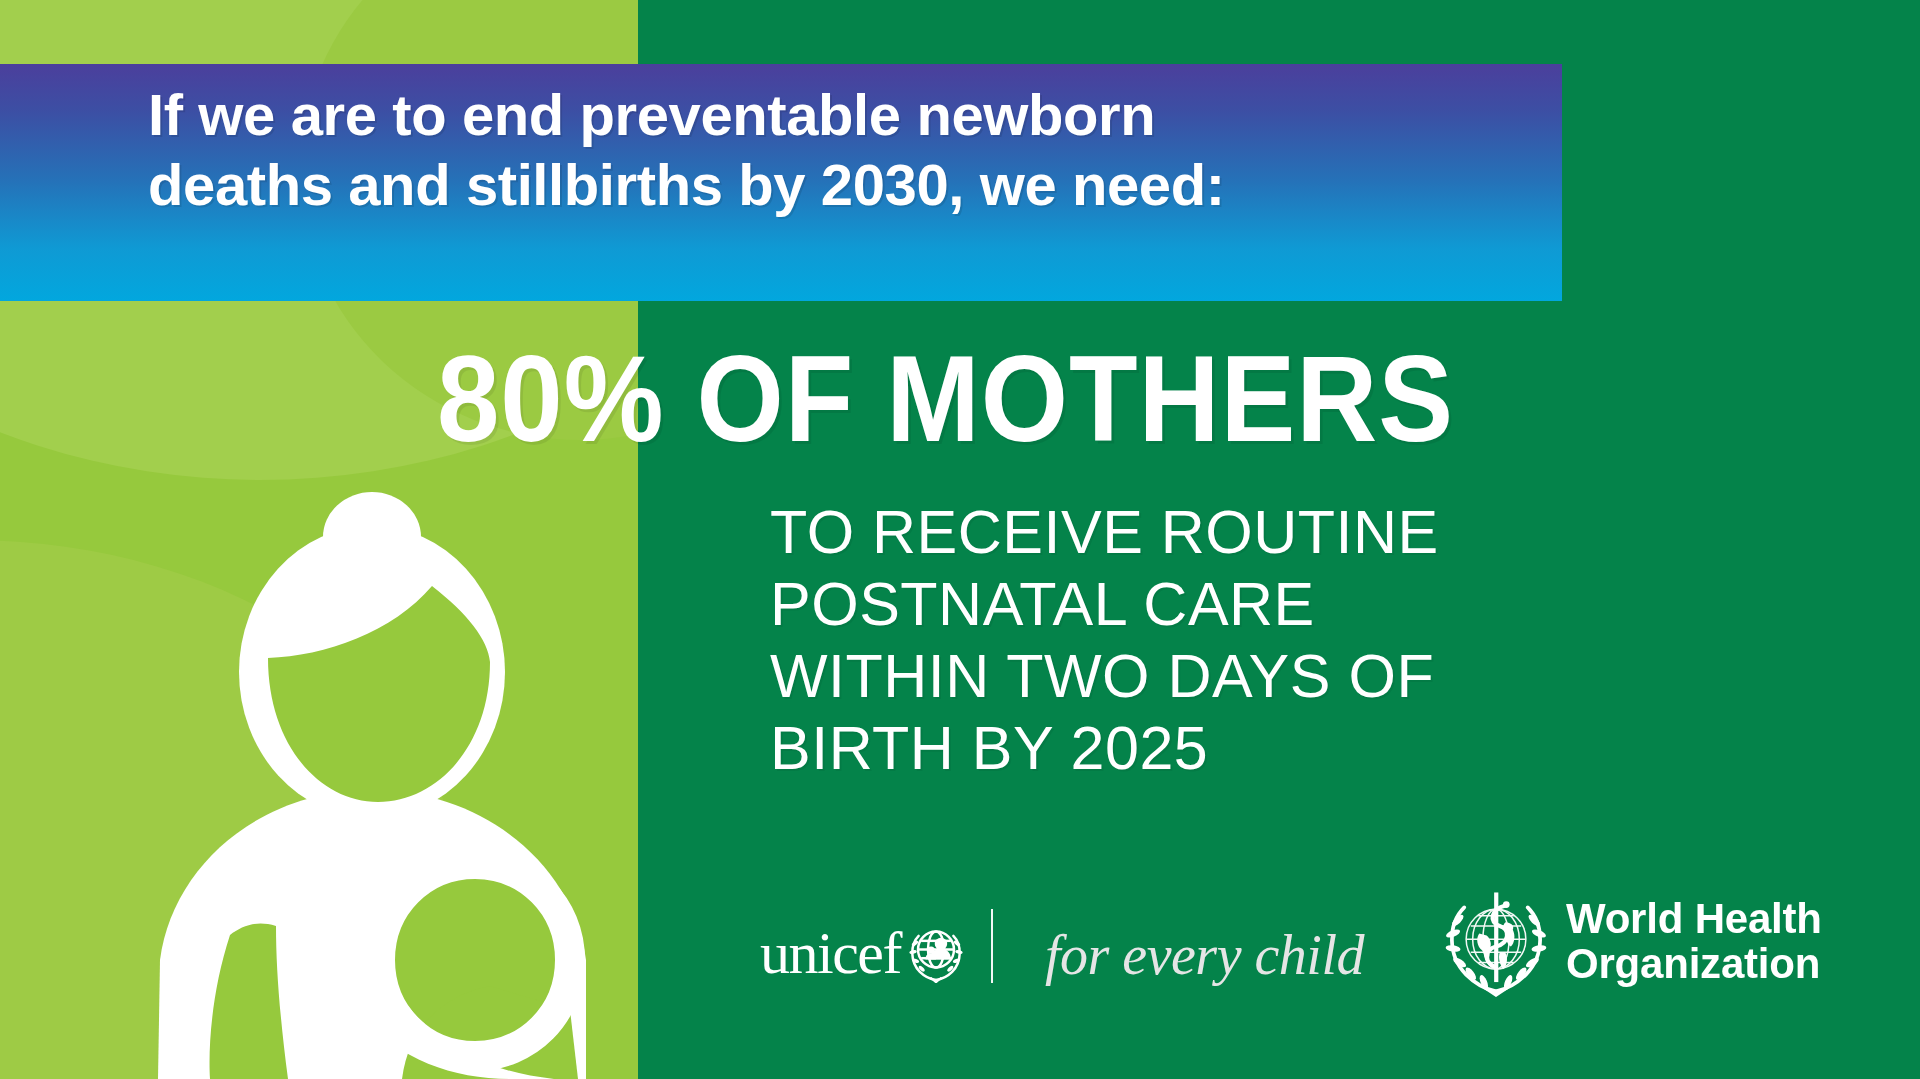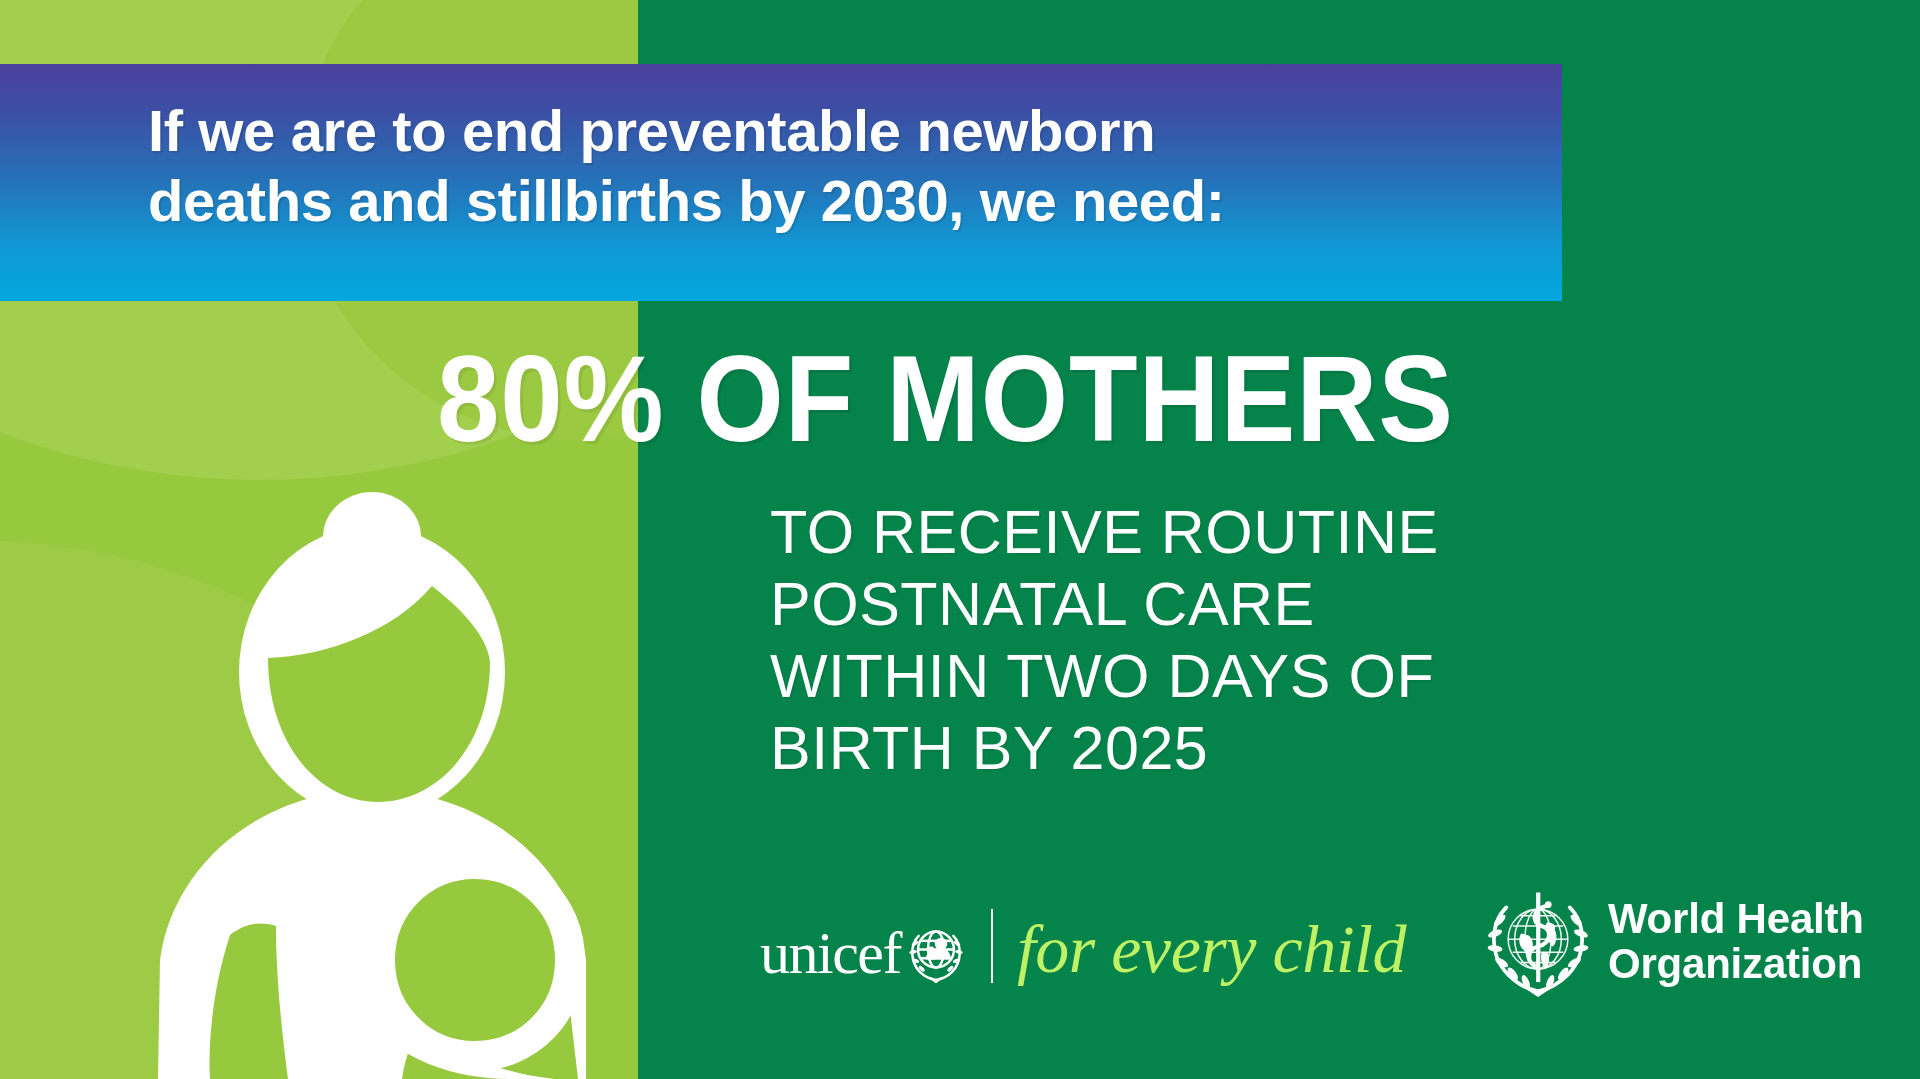--- a/index.html
+++ b/index.html
@@ -58,21 +58,21 @@
     top: 64px;
     width: 1562px;
     height: 237px;
     background: linear-gradient(180deg,
         #4b3f9c 0%,
         #3c4fa4 20%,
         #2670b7 48%,
         #0f9ad4 78%,
         #02a7de 100%);
     box-sizing: border-box;
-    padding: 32px 40px 0 148px;
+    padding: 16px 40px 0 148px;
   }
   #banner-text {
     color: #ffffff;
     font-size: 58px;
     line-height: 1.2;
     font-weight: bold;
     letter-spacing: -0.4px;
     white-space: pre-line;
     text-shadow: 2px 2px 0 rgba(0,0,0,0.10);
   }
@@ -137,26 +137,27 @@
     margin-top: 4px;
   }
   #logo-divider {
     width: 2px;
     height: 74px;
     background: #ffffff;
     margin: 0 24px;
     opacity: 0.95;
   }
   #unicef-tagline {
-    color: #bef264;
-    font-size: 68px;
+    color: #e5e5e5;
+    font-size: 56px;
     line-height: 1;
     font-style: italic;
     font-weight: normal;
     letter-spacing: -0.5px;
+    margin-left: 28px;
   }
   #who-lockup {
     display: flex;
     align-items: center;
     margin-left: 76px;
   }
   #who-emblem {
     width: 112px; height: 112px;
   }
   #who-name {

